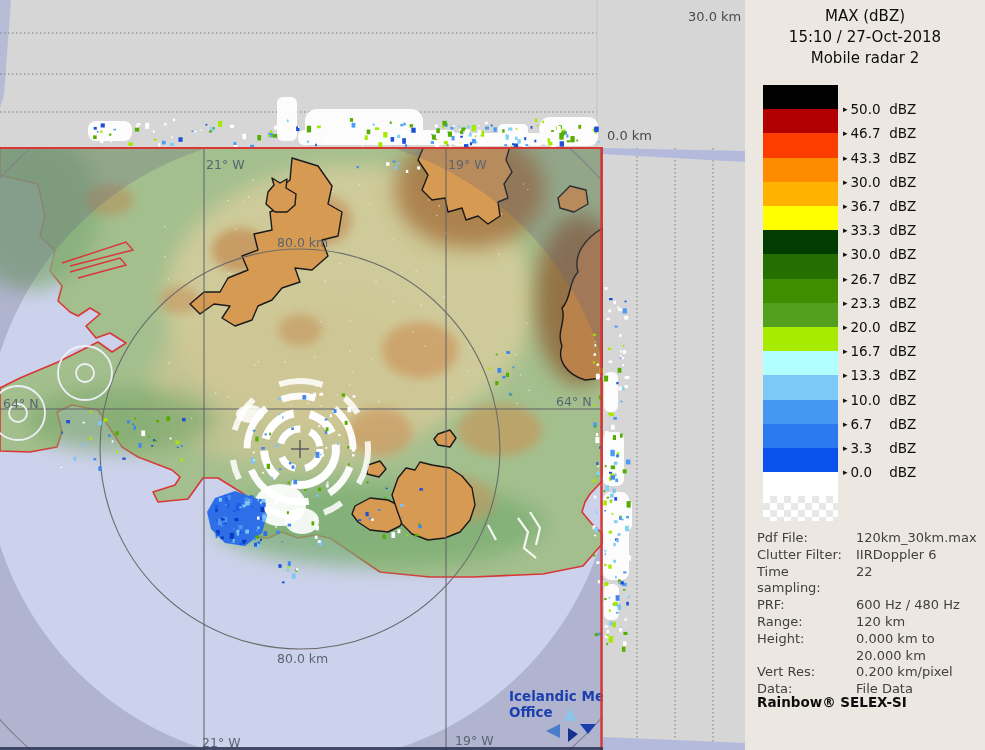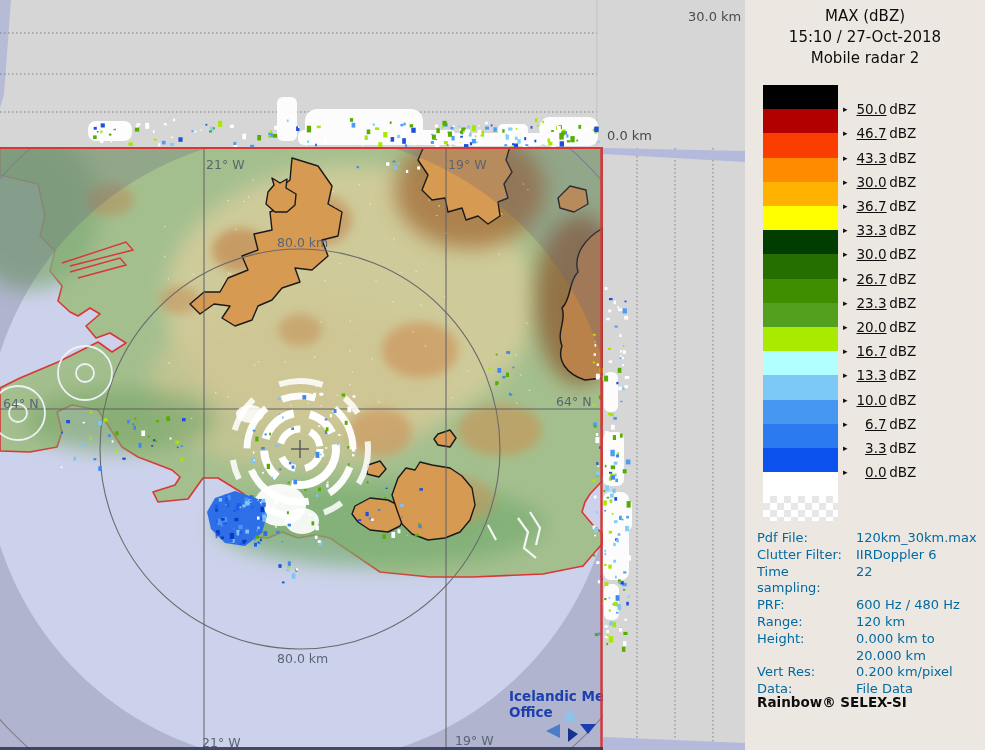--- a/index.html
+++ b/index.html
@@ -11,27 +11,27 @@
   
   #info-panel{position:absolute;left:745px;top:0;width:240px;height:750px;background:#ece8e1;}
   #panel-header{position:absolute;left:0;top:6px;width:240px;text-align:center;color:#0d0d0d;
                 font-size:15px;line-height:21px;}
   
   #dbz-scale{position:absolute;left:18px;top:85px;width:212px;}
   .dbz-band{position:absolute;left:0;width:75px;}
   .dbz-label{position:absolute;left:80px;width:130px;height:16px;color:#0d0d0d;font-size:13.5px;
              white-space:pre;display:flex;align-items:center;}
   .dbz-arrow{font-size:9px;margin-right:3px;color:#0d0d0d;}
-  .dbz-val{display:inline-block;width:36px;text-align:right;text-decoration:underline;}
+  .dbz-val{display:inline-block;width:36px;}
   .checker{background-image:
       linear-gradient(45deg,#e7e7e7 25%,transparent 25%,transparent 75%,#e7e7e7 75%),
       linear-gradient(45deg,#e7e7e7 25%,#ffffff 25%,#ffffff 75%,#e7e7e7 75%);
       background-size:14px 14px;background-position:0 0,7px 7px;}
   
-  #meta-block{position:absolute;left:12px;top:530px;width:224px;font-size:13px;color:#0369a1;}
+  #meta-block{position:absolute;left:12px;top:530px;width:224px;font-size:13px;color:#404040;}
   .meta-row{display:flex;line-height:16.8px;}
   .meta-label{width:99px;flex:none;}
   .meta-value{flex:1;}
   #brand-line{position:absolute;left:12px;top:694px;font-size:13.5px;color:#0d0d0d;font-weight:bold;}
 </style>
 </head>
 <body>
 
 <div id="app">
 

